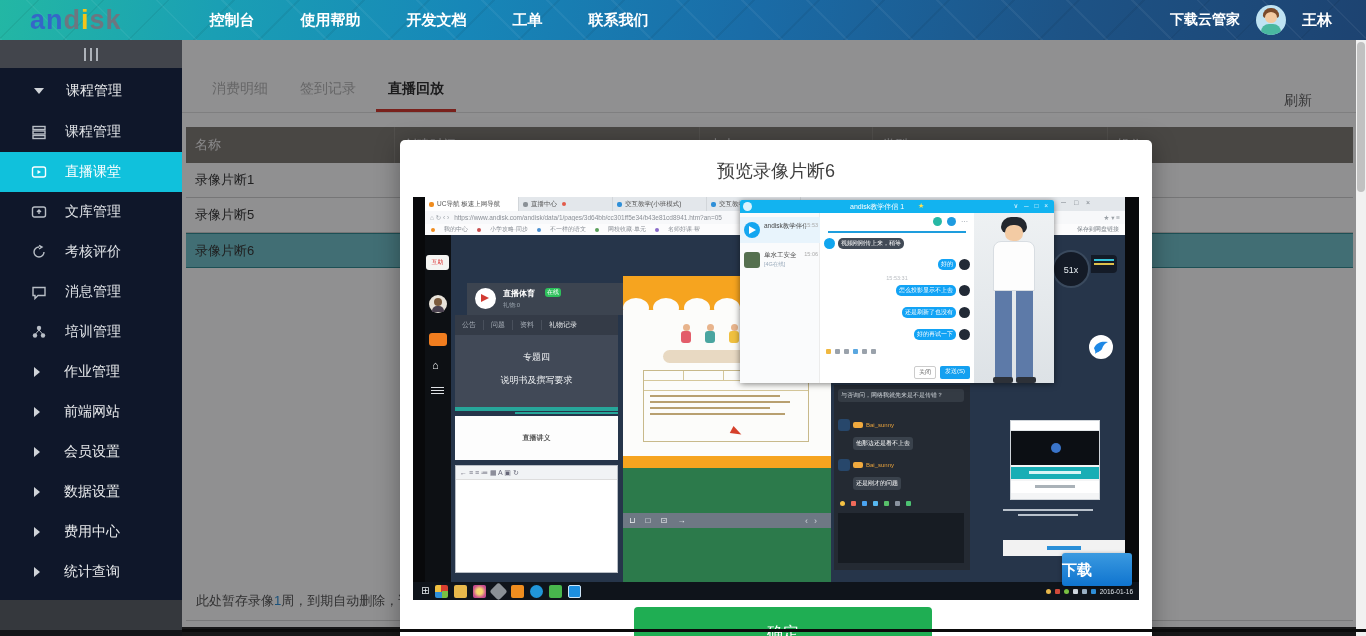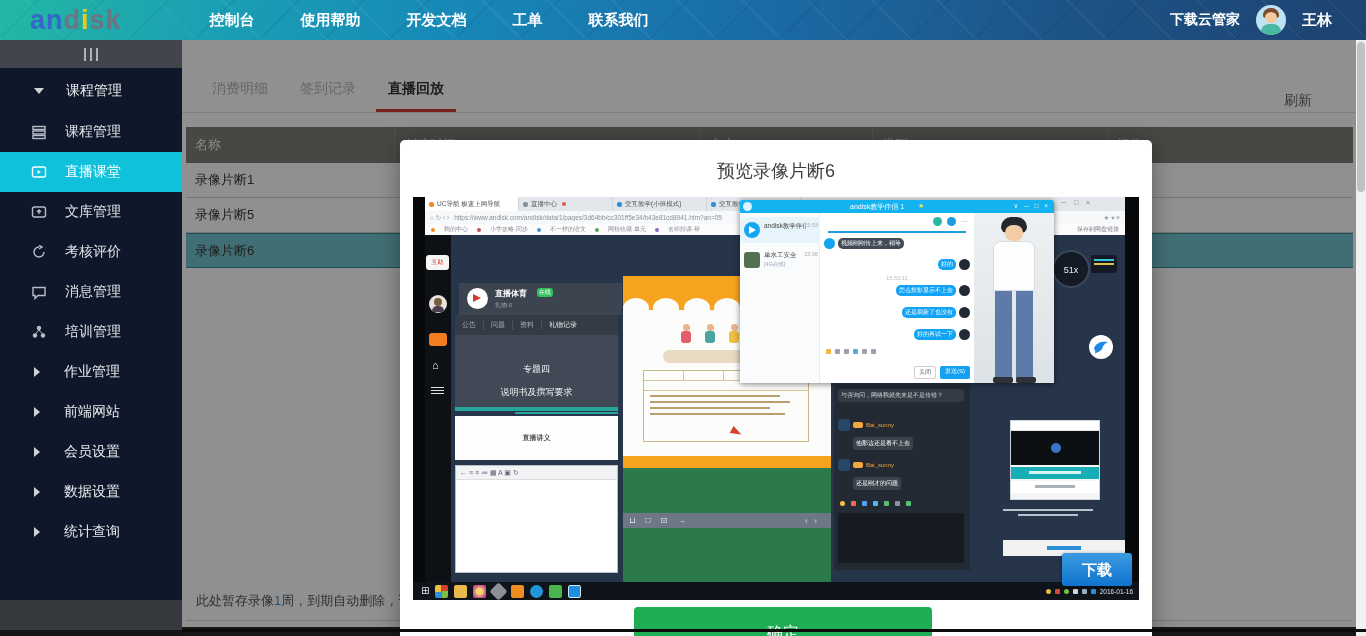--- a/index.html
+++ b/index.html
@@ -60,21 +60,21 @@
 .content-footer{position:absolute;left:0;top:587px;width:1174px;height:9px;background:#262626}
 .dim-overlay{position:absolute;inset:0;background:rgba(8,8,10,.45);z-index:30}
 
 .scrollbar{position:absolute;left:1356px;top:40px;width:10px;height:596px;background:#f1f1f1;z-index:45}
 .scroll-thumb{position:absolute;left:1px;top:2px;width:8px;height:150px;background:#c1c1c1;border-radius:4px}
 
 .modal{position:absolute;left:400px;top:140px;width:752px;height:520px;background:#fff;border-radius:5px;z-index:50;box-shadow:0 4px 24px rgba(0,0,0,.35)}
 .modal-title{padding-top:19px;text-align:center;font-size:18px;color:#3f3f3f}
 .preview{position:absolute;left:13px;top:57px;width:726px;height:403px;background:#08090b;overflow:hidden}
 .btn-ok{position:absolute;left:234px;top:467px;width:298px;height:46px;background:#1fae53;border-radius:4px;color:#fff;font-size:16px;text-align:center;line-height:52px;cursor:pointer;z-index:58}
-.btn-download{position:absolute;left:662px;top:413px;width:70px;height:33px;background:linear-gradient(#3b9ae0,#0f74cf);border-radius:3px;color:#fff;font-size:15px;font-weight:bold;text-align:center;line-height:33px;cursor:pointer;z-index:55;box-shadow:0 1px 4px rgba(0,0,0,.4)}
+.btn-download{position:absolute;left:662px;top:413px;width:70px;height:33px;background:linear-gradient(#3b9ae0,#0f74cf);border-radius:3px;color:#fff;font-size:15px;font-weight:bold;line-height:33px;cursor:pointer;z-index:55;box-shadow:0 1px 4px rgba(0,0,0,.4)}
 .bottom-line{position:absolute;left:182px;top:629px;width:1184px;height:3px;background:#0b0b0b;z-index:56}
 
 .pv-desktop{position:absolute;left:12px;top:38px;width:700px;height:347px;background:#26354a}
 .pv-tabs{position:absolute;left:12px;top:0;width:700px;height:14px;background:#e3e7eb;display:flex;font-size:6.5px;color:#555}
 .pv-tab{width:94px;height:14px;display:flex;align-items:center;gap:3px;padding:0 4px;border-right:1px solid #d2d6da;overflow:hidden;white-space:nowrap}
 .pv-tab.on{background:#fff}
 .dot{display:inline-block;width:5px;height:5px;border-radius:2px;flex:none}
 .pv-addr{position:absolute;left:12px;top:14px;width:700px;height:13px;background:#f7f8fa;display:flex;align-items:center;gap:5px;padding:0 5px;font-size:6.5px;color:#8a8f96;white-space:nowrap;overflow:hidden}
 .pv-bm{position:absolute;left:12px;top:27px;width:700px;height:11px;background:#fcfcfd;display:flex;align-items:center;gap:9px;padding:0 6px;font-size:6px;color:#8a8f96;white-space:nowrap;overflow:hidden}
 .pv-dock{position:absolute;left:12px;top:38px;width:26px;height:347px;background:#0d1014}
@@ -204,20 +204,24 @@
     <div class="side-group">
         <span class="caret-right"></span>
         <span>会员设置</span>
       </div>
     <div class="side-group">
         <span class="caret-right"></span>
         <span>数据设置</span>
       </div>
     <div class="side-group">
         <span class="caret-right"></span>
+        <span>费用中心</span>
+      </div>
+    <div class="side-group">
+        <span class="caret-right"></span>
         <span>统计查询</span>
       </div>
     <div class="side-footer"></div>
     <div class="side-bottom"></div>
   </aside>
 
   <main class="content">
     <div class="tabbar">
       <span class="tab">消费明细</span>
       <span class="tab">签到记录</span>
@@ -322,36 +326,36 @@
         <div class="abs" style="left:4px;top:98px;width:18px;height:13px;background:#f07d1f;border-radius:3px"></div>
         <div class="abs" style="left:7px;top:124px;font-size:11px;color:#e8eaec">⌂</div>
         <div class="abs" style="left:6px;top:150px;width:13px">
             <div style="height:1px;background:#dfe2e6;margin:2px 0"></div>
             <div style="height:1px;background:#dfe2e6;margin:2px 0"></div>
             <div style="height:1px;background:#dfe2e6;margin:2px 0"></div>
           </div>
       </div>
 
       <div class="pv-panel">
-        <div class="abs" style="left:4px;top:0;width:163px;height:32px;background:#3c4450">
+        <div class="abs" style="left:12px;top:0;width:163px;height:32px;background:#3c4450">
           <div class="abs" style="left:8px;top:5px;width:21px;height:21px;border-radius:50%;background:#fff">
               <div class="abs" style="left:6px;top:6px;width:0;height:0;border-top:4px solid transparent;border-bottom:4px solid transparent;border-left:8px solid #d23a32"></div>
             </div>
           <span class="abs" style="left:36px;top:5px;font-size:8px;color:#fff;font-weight:bold">直播体育</span>
           <span class="abs" style="left:78px;top:5px;font-size:6px;color:#fff;background:#2ec15c;border-radius:3px;padding:0 2px">在线</span>
           <span class="abs" style="left:36px;top:18px;font-size:6px;color:#9aa4ae">礼物:0</span>
         </div>
         <div class="abs" style="left:0;top:32px;width:163px;height:20px;background:#343b47;display:flex;align-items:center;font-size:7px;color:#a6adb6">
           <span style="padding:0 7px">公告</span>
           <span style="padding:0 7px;border-left:1px solid #49505c">问题</span>
           <span style="padding:0 7px;border-left:1px solid #49505c">资料</span>
           <span style="padding:0 7px;border-left:1px solid #49505c;color:#e8eaec">礼物记录</span>
         </div>
         <div class="abs" style="left:0;top:52px;width:163px;height:72px;background:#414957;text-align:center">
-          <div style="margin-top:28px;font-size:9px;color:#f2f4f6">专题四</div>
+          <div style="margin-top:16px;font-size:9px;color:#f2f4f6">专题四</div>
           <div style="margin-top:10px;font-size:9px;color:#f2f4f6">说明书及撰写要求</div>
         </div>
         <div class="abs" style="left:0;top:124px;width:163px;height:4px;background:#26a69a"></div>
         <div class="abs" style="left:60px;top:129px;width:103px;height:2px;background:#26a69a"></div>
         <div class="abs" style="left:0;top:133px;width:163px;height:44px;background:#fdfdfd;text-align:center">
           <div style="margin-top:17px;font-size:7px;color:#555;font-weight:bold">直播讲义</div>
         </div>
         <div class="abs" style="left:0;top:182px;width:163px;height:108px;background:#fff;border:1px solid #b9bec5">
           <div style="height:14px;background:#f1f3f5;border-bottom:1px solid #ddd;font-size:7px;color:#667;line-height:14px;padding-left:4px;white-space:nowrap;overflow:hidden">← ≡ ≡ ≔ ▦ A ▣ ↻</div>
         </div>

